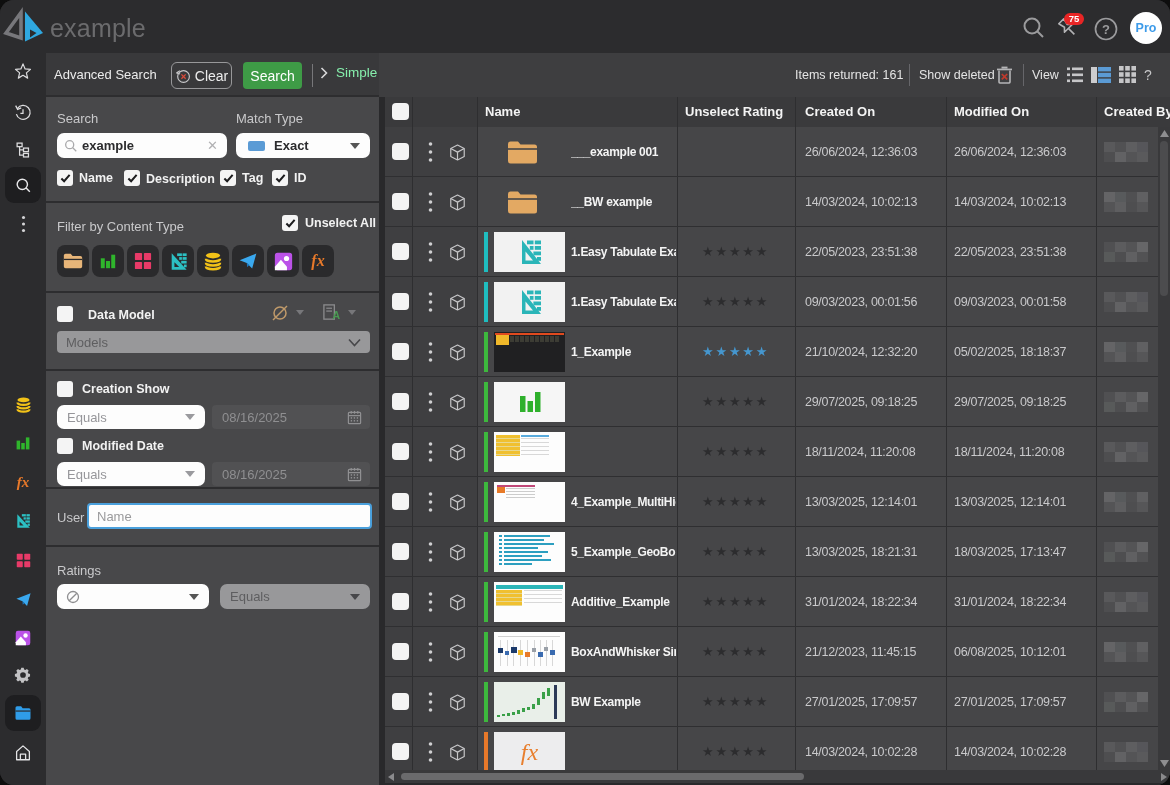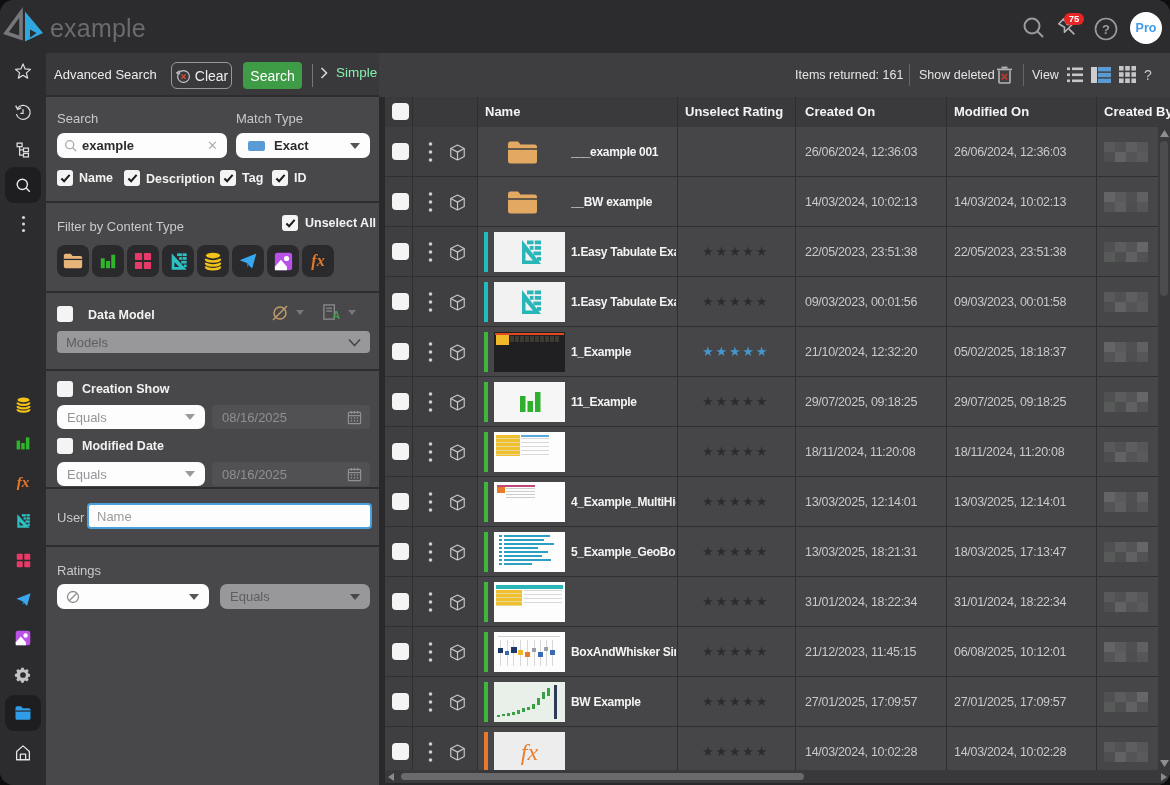--- a/index.html
+++ b/index.html
@@ -734,21 +734,20 @@
             <path d="M7.7 4.7 L16.3 9.2 M16.3 4.7 L7.7 9.2" opacity="0"></path>
           </svg>
           <div class="bar" style="left:99px;background:#3db83d;width:4px"></div>
           <div class="thumb2" style="background:#f6f6f6">
             <svg style="position:absolute;left:25px;top:8px" width="24" height="24" viewBox="0 0 24 24">
               <rect x="1" y="6" width="5.5" height="16" fill="#2eb02c"></rect>
               <rect x="8.5" y="11" width="5.5" height="11" fill="#2eb02c"></rect>
               <rect x="16" y="2" width="5.5" height="20" fill="#2eb02c"></rect>
             </svg>
           </div>
-          <div class="name" style="left:186px;line-height:50px;width:105px;overflow:hidden">11_Example</div>
           <span class="stars" style="left:317px">★★★★★</span>
           <span class="dts" style="left:420px;line-height:50px">29/07/2025, 09:18:25</span>
           <span class="dts" style="left:569px;line-height:50px">29/07/2025, 09:18:25</span>
           <div class="mosaic">
             <span style="background:#505052"></span>
             <span style="background:#5c5c5e"></span>
             <span style="background:#545456"></span>
             <span style="background:#666668"></span>
             <span style="background:#585a5a"></span>
             <span style="background:#4e4e50"></span>
@@ -914,20 +913,21 @@
             <path d="M3.5 7 L12 11.5 L20.5 7"></path>
             <path d="M12 11.5 V21.5"></path>
             <path d="M7.7 4.7 L16.3 9.2 M16.3 4.7 L7.7 9.2" opacity="0"></path>
           </svg>
           <div class="bar" style="left:99px;background:#3db83d;width:4px"></div>
           <div class="thumb2" style="background:#fdfdfd">
             <div class="abs" style="left:2px;top:3px;width:67px;height:4px;background:#2ab5b8"></div>
             <div class="abs" style="left:2px;top:8px;width:26px;height:16px;background:repeating-linear-gradient(180deg,#f0c030 0 3px,#e8d890 3px 4px)"></div>
             <div class="abs" style="left:30px;top:8px;width:38px;height:16px;background:repeating-linear-gradient(180deg,#d8d8d8 0 1px,#fdfdfd 1px 4px)"></div>
           </div>
+          <div class="name" style="left:186px;line-height:50px;width:105px;overflow:hidden">Additive_Example</div>
           <span class="stars" style="left:317px">★★★★★</span>
           <span class="dts" style="left:420px;line-height:50px">31/01/2024, 18:22:34</span>
           <span class="dts" style="left:569px;line-height:50px">31/01/2024, 18:22:34</span>
           <div class="mosaic">
             <span style="background:#59595b"></span>
             <span style="background:#515153"></span>
             <span style="background:#5e5e60"></span>
             <span style="background:#56565a"></span>
             <span style="background:#4e4e50"></span>
             <span style="background:#626264"></span>

